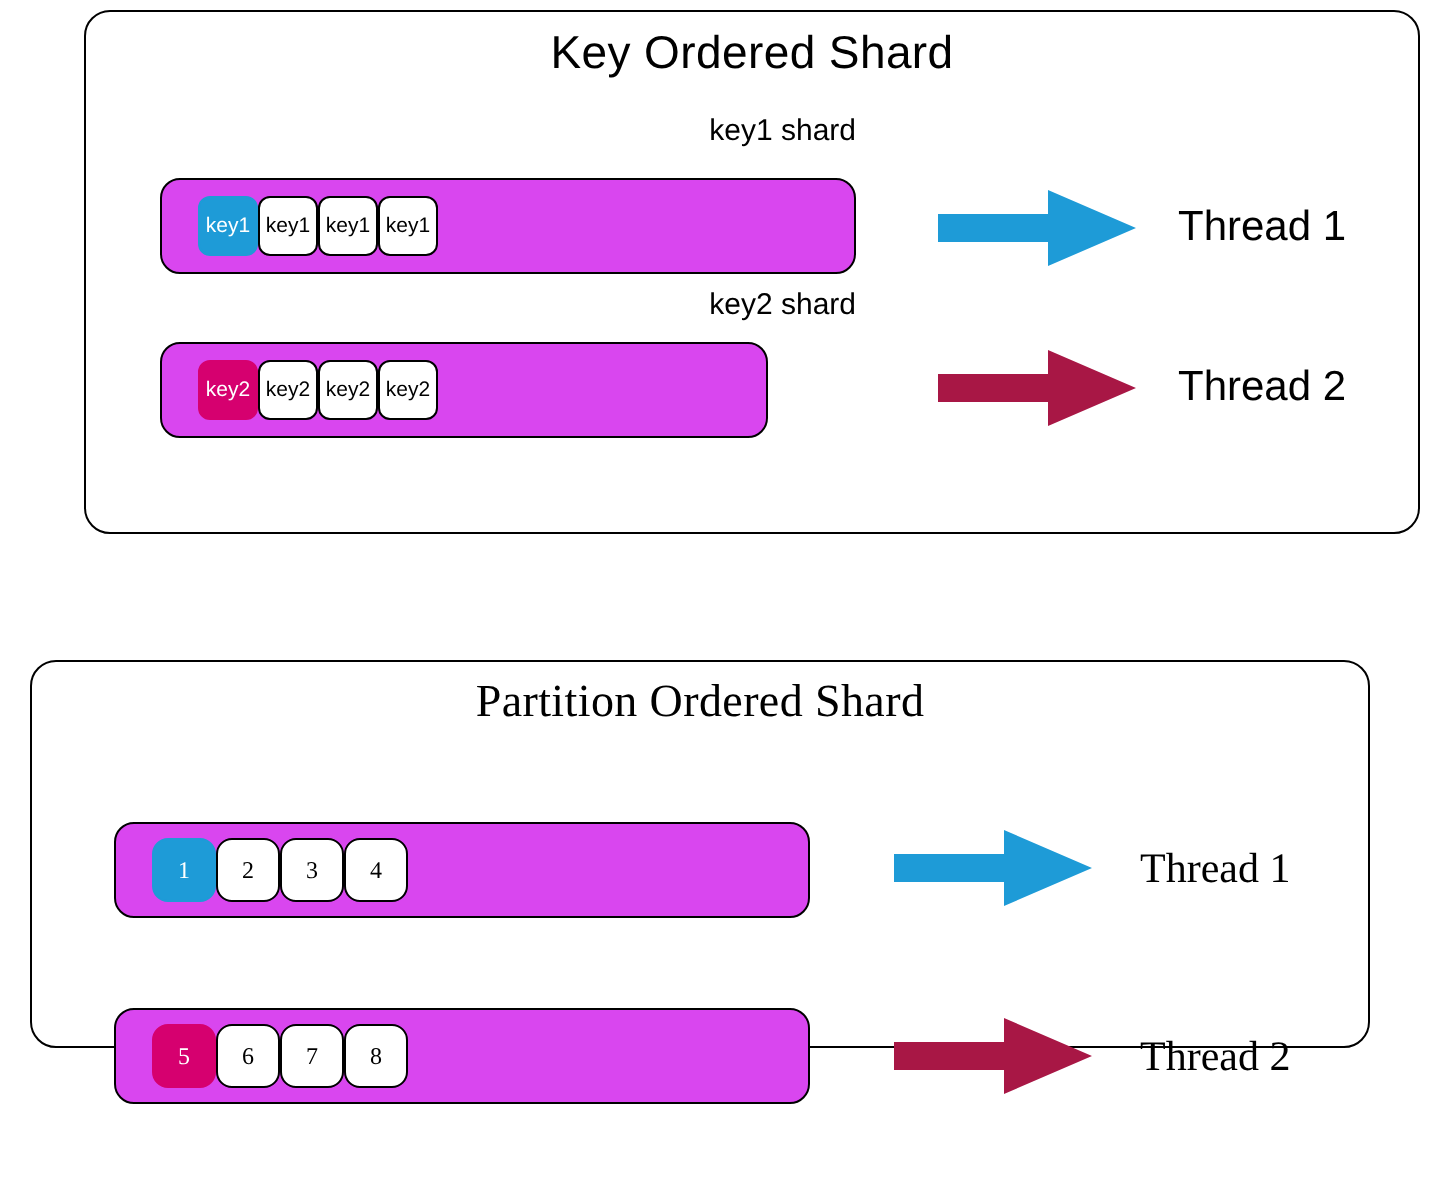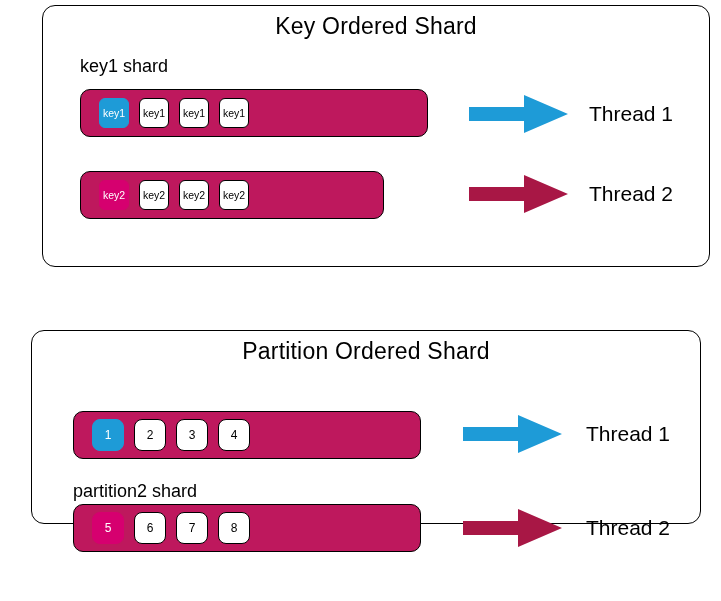--- a/index.html
+++ b/index.html
@@ -15,31 +15,31 @@
     border-radius: 13px;
     background: #fff;
     box-sizing: border-box;
   }
   .title {
     position: absolute; left: 0; top: 7px; width: 100%;
     margin: 0; text-align: center;
     font-size: 23px; font-weight: 400; letter-spacing: 0.2px;
   }
   .shard-label {
-    position: absolute; text-align: left;
-    font-size: 18px; line-height: 18px;
+    position: absolute; text-align: right;
+    font-size: 15px; line-height: 18px;
   }
   .shard-box {
     position: absolute;
     border: 1px solid #000;
     border-radius: 10px;
     box-sizing: border-box;
     display: flex; align-items: center;
-    padding-left: 18px; gap: 10px;
-    background: #be185d;
+    padding-left: 18px; 
+    background: #d946ef;
   }
   .cell {
     width: 30px; height: 30px;
     border: 1px solid #000; border-radius: 6px;
     box-sizing: border-box;
     display: flex; align-items: center; justify-content: center;
     font-size: 10.5px; background: #fff; color: #000;
     flex: 0 0 auto;
   }
   .cell.num { width: 32px; height: 32px; border-radius: 8px; font-size: 12px; }
@@ -63,47 +63,47 @@
       <span class="cell hl-blue">key1</span>
       <span class="cell">key1</span>
       <span class="cell">key1</span>
       <span class="cell">key1</span>
     </div>
     <svg class="arrow" style="left:426px; top:88px;" width="100" height="40" viewBox="0 0 100 40" aria-hidden="true">
       <polygon points="0,13 55,13 55,1 99,20 55,39 55,27 0,27" fill="#1E9BD7"></polygon>
     </svg>
     <div class="thread-label" style="left:546px; top:98px;">Thread 1</div>
 
+    <div class="shard-label" style="left:37px; top:138px; width:348px;">key2 shard</div>
     <div class="shard-box" style="left:37px; top:165px; width:304px; height:48px;">
       <span class="cell hl-magenta">key2</span>
       <span class="cell">key2</span>
       <span class="cell">key2</span>
       <span class="cell">key2</span>
     </div>
     <svg class="arrow" style="left:426px; top:168px;" width="100" height="40" viewBox="0 0 100 40" aria-hidden="true">
       <polygon points="0,13 55,13 55,1 99,20 55,39 55,27 0,27" fill="#A81745"></polygon>
     </svg>
     <div class="thread-label" style="left:546px; top:178px;">Thread 2</div>
   </section>
 
-  <section class="panel" style="left:31px; top:330px; width:670px; height:194px;">
+  <section class="panel" style="left:15px; top:330px; width:670px; height:194px;font-family:Liberation Serif, serif;">
     <h1 class="title">Partition Ordered Shard</h1>
 
     <div class="shard-box" style="left:41px; top:80px; width:348px; height:48px;">
       <span class="cell num hl-blue">1</span>
       <span class="cell num">2</span>
       <span class="cell num">3</span>
       <span class="cell num">4</span>
     </div>
     <svg class="arrow" style="left:431px; top:83px;" width="100" height="40" viewBox="0 0 100 40" aria-hidden="true">
       <polygon points="0,13 55,13 55,1 99,20 55,39 55,27 0,27" fill="#1E9BD7"></polygon>
     </svg>
     <div class="thread-label" style="left:554px; top:93px;">Thread 1</div>
 
-    <div class="shard-label" style="left:41px; top:151px; width:348px;">partition2 shard</div>
     <div class="shard-box" style="left:41px; top:173px; width:348px; height:48px;">
       <span class="cell num hl-magenta">5</span>
       <span class="cell num">6</span>
       <span class="cell num">7</span>
       <span class="cell num">8</span>
     </div>
     <svg class="arrow" style="left:431px; top:177px;" width="100" height="40" viewBox="0 0 100 40" aria-hidden="true">
       <polygon points="0,13 55,13 55,1 99,20 55,39 55,27 0,27" fill="#A81745"></polygon>
     </svg>
     <div class="thread-label" style="left:554px; top:187px;">Thread 2</div>

